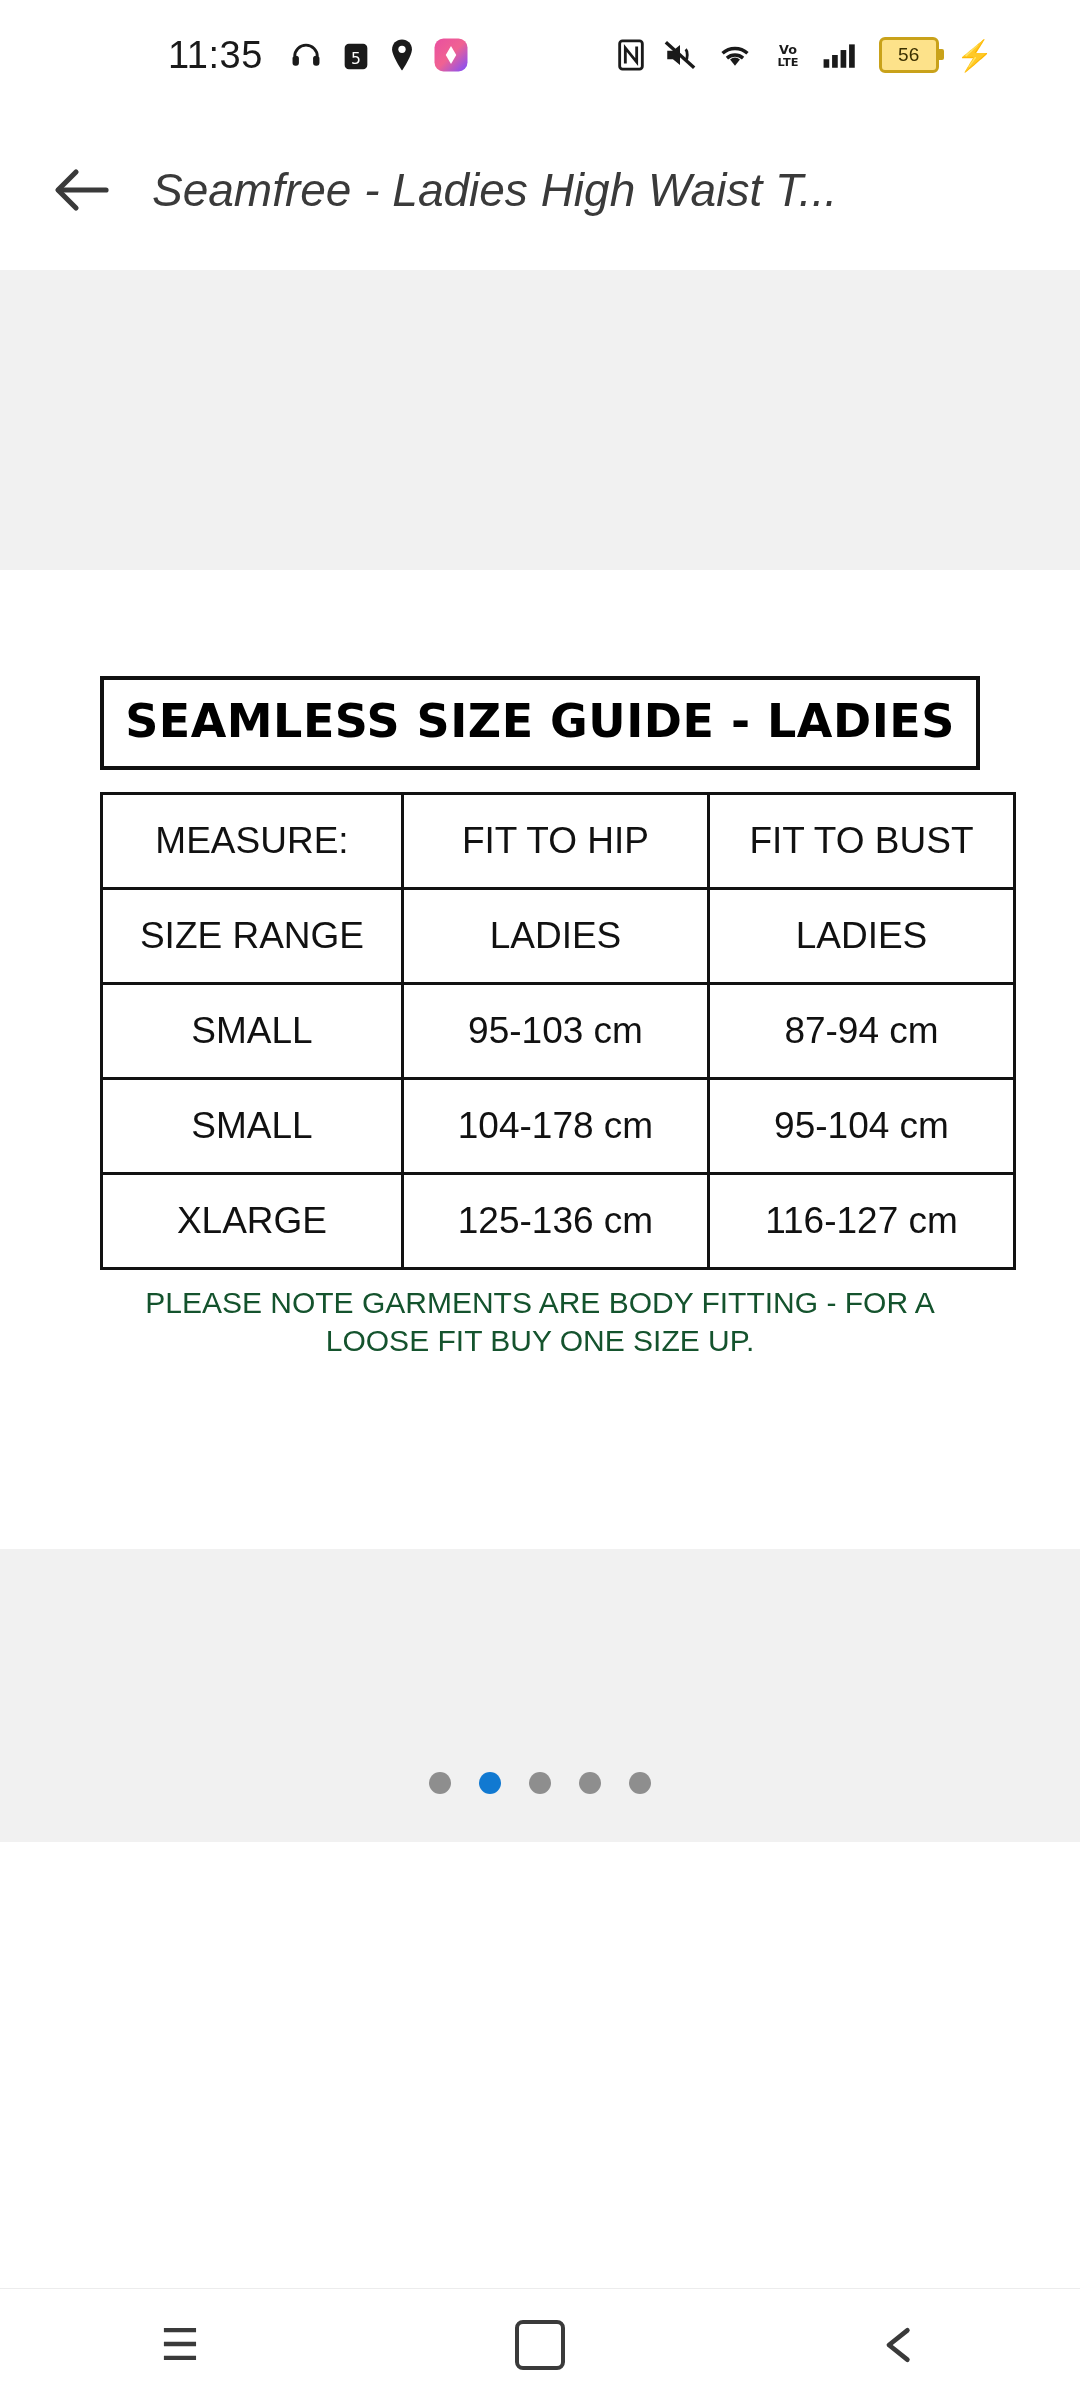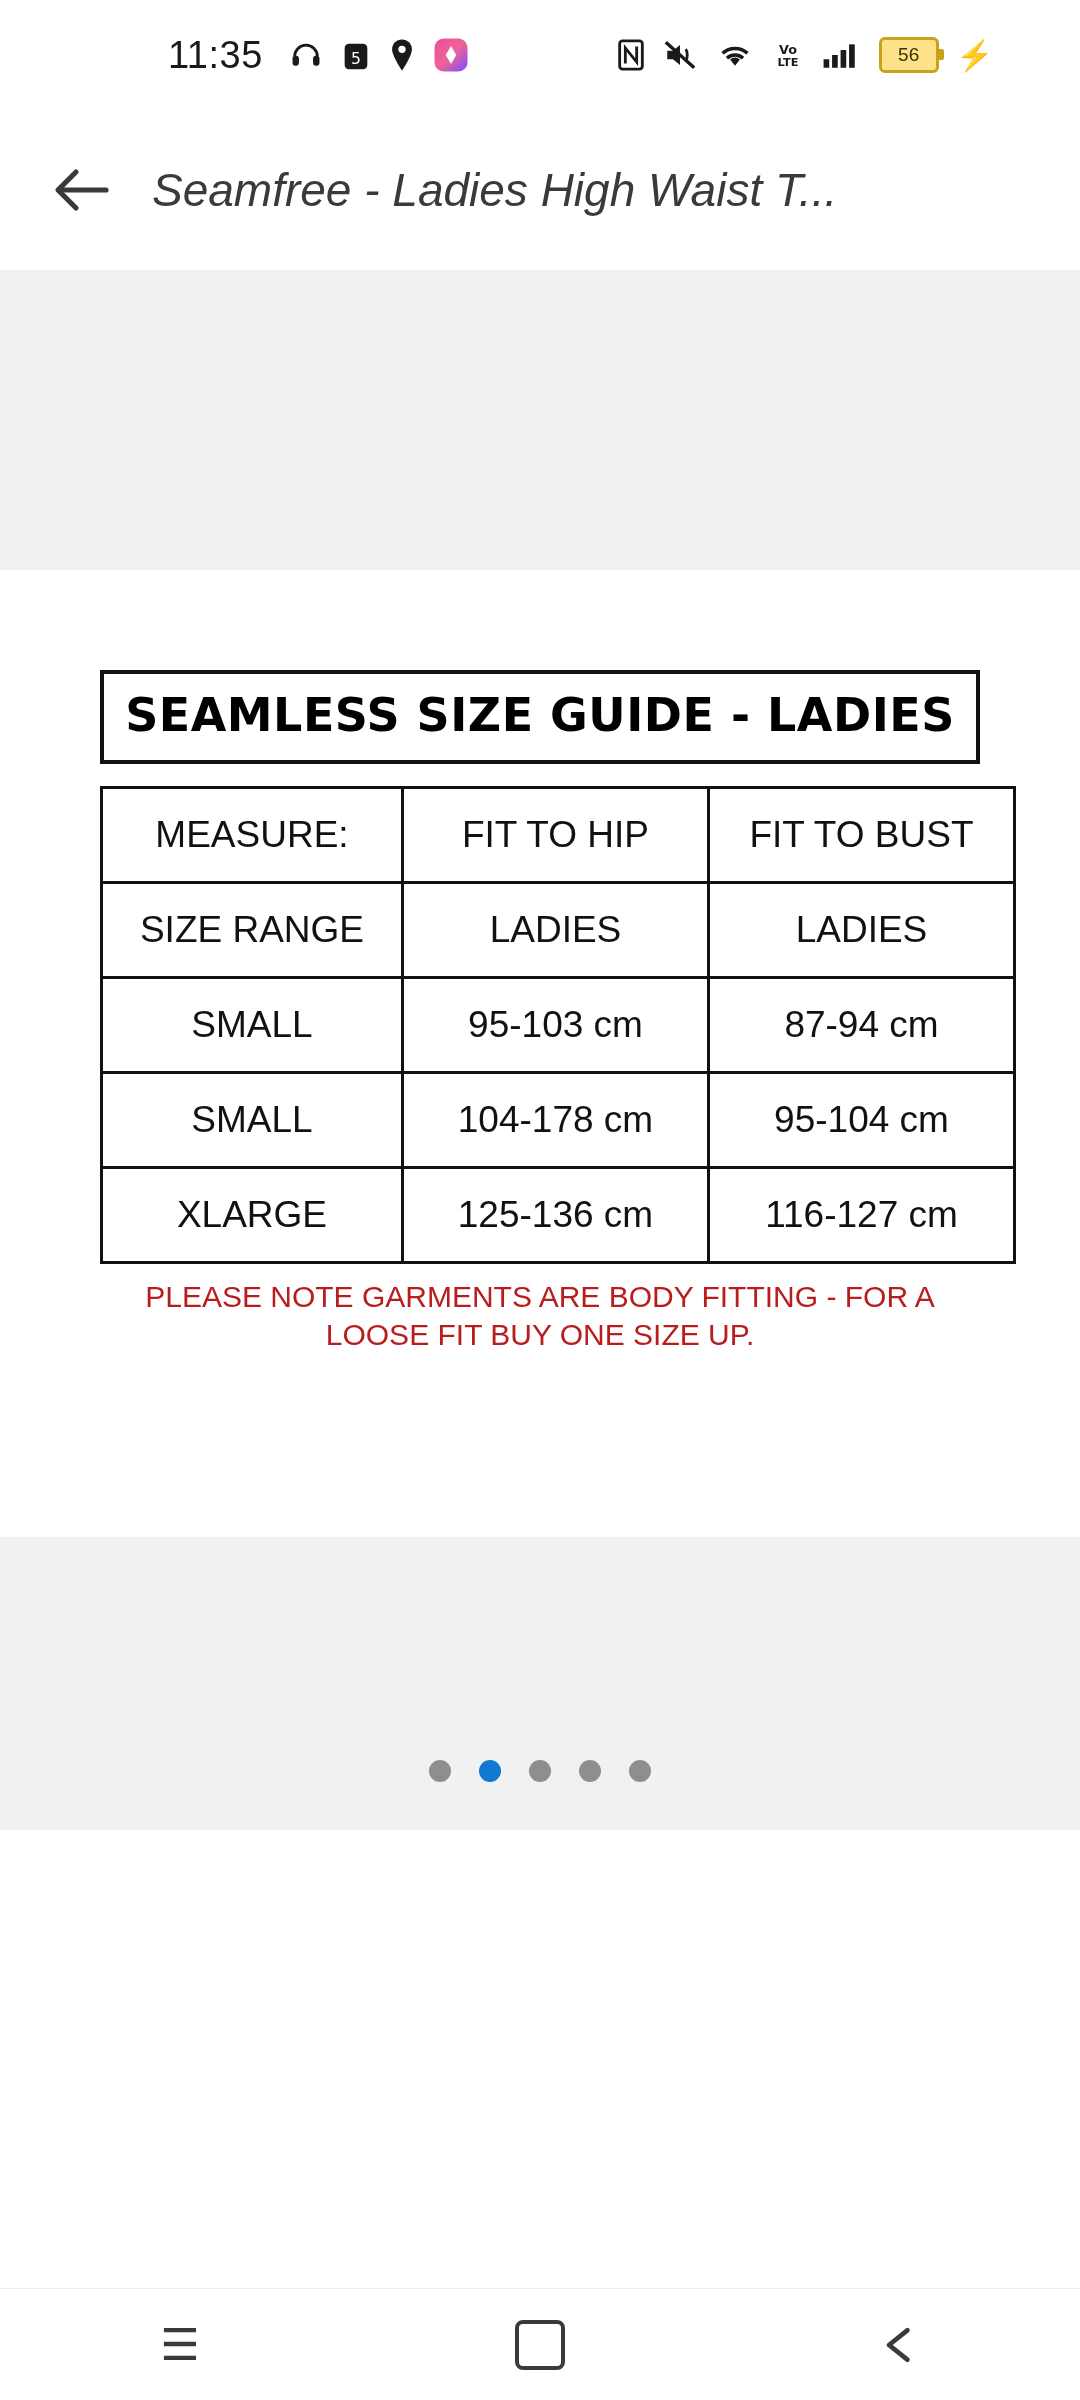--- a/index.html
+++ b/index.html
@@ -124,21 +124,21 @@
     position: relative;
   }
   .white-mid {
     background: #ffffff;
     padding-top: 0;
   }
 
   
   .guide-wrap {
     width: 880px;
-    margin: 12px auto;
+    margin: 18px auto;
     padding-top: 88px;
   }
   .guide-title-box {
     border: 4px solid #111;
     padding: 14px 0 18px 0;
     text-align: center;
     margin-bottom: 22px;
   }
   .guide-title-box .t {
     font-size: 46px;
@@ -161,21 +161,21 @@
     padding: 0 4px;
     font-weight: 400;
   }
   table.size-table td.col0 { width: 290px; }
   table.size-table td.col1 { width: 295px; }
   table.size-table td.col2 { width: 295px; }
   .guide-note {
     text-align: center;
     font-size: 30px;
     line-height: 1.28;
-    color: #b91c1c;
+    color: #14532d;
     margin-top: 14px;
     padding-bottom: 170px;
   }
 
   
   .dots {
     position: absolute;
     left: 0;
     right: 0;
     bottom: 48px;

